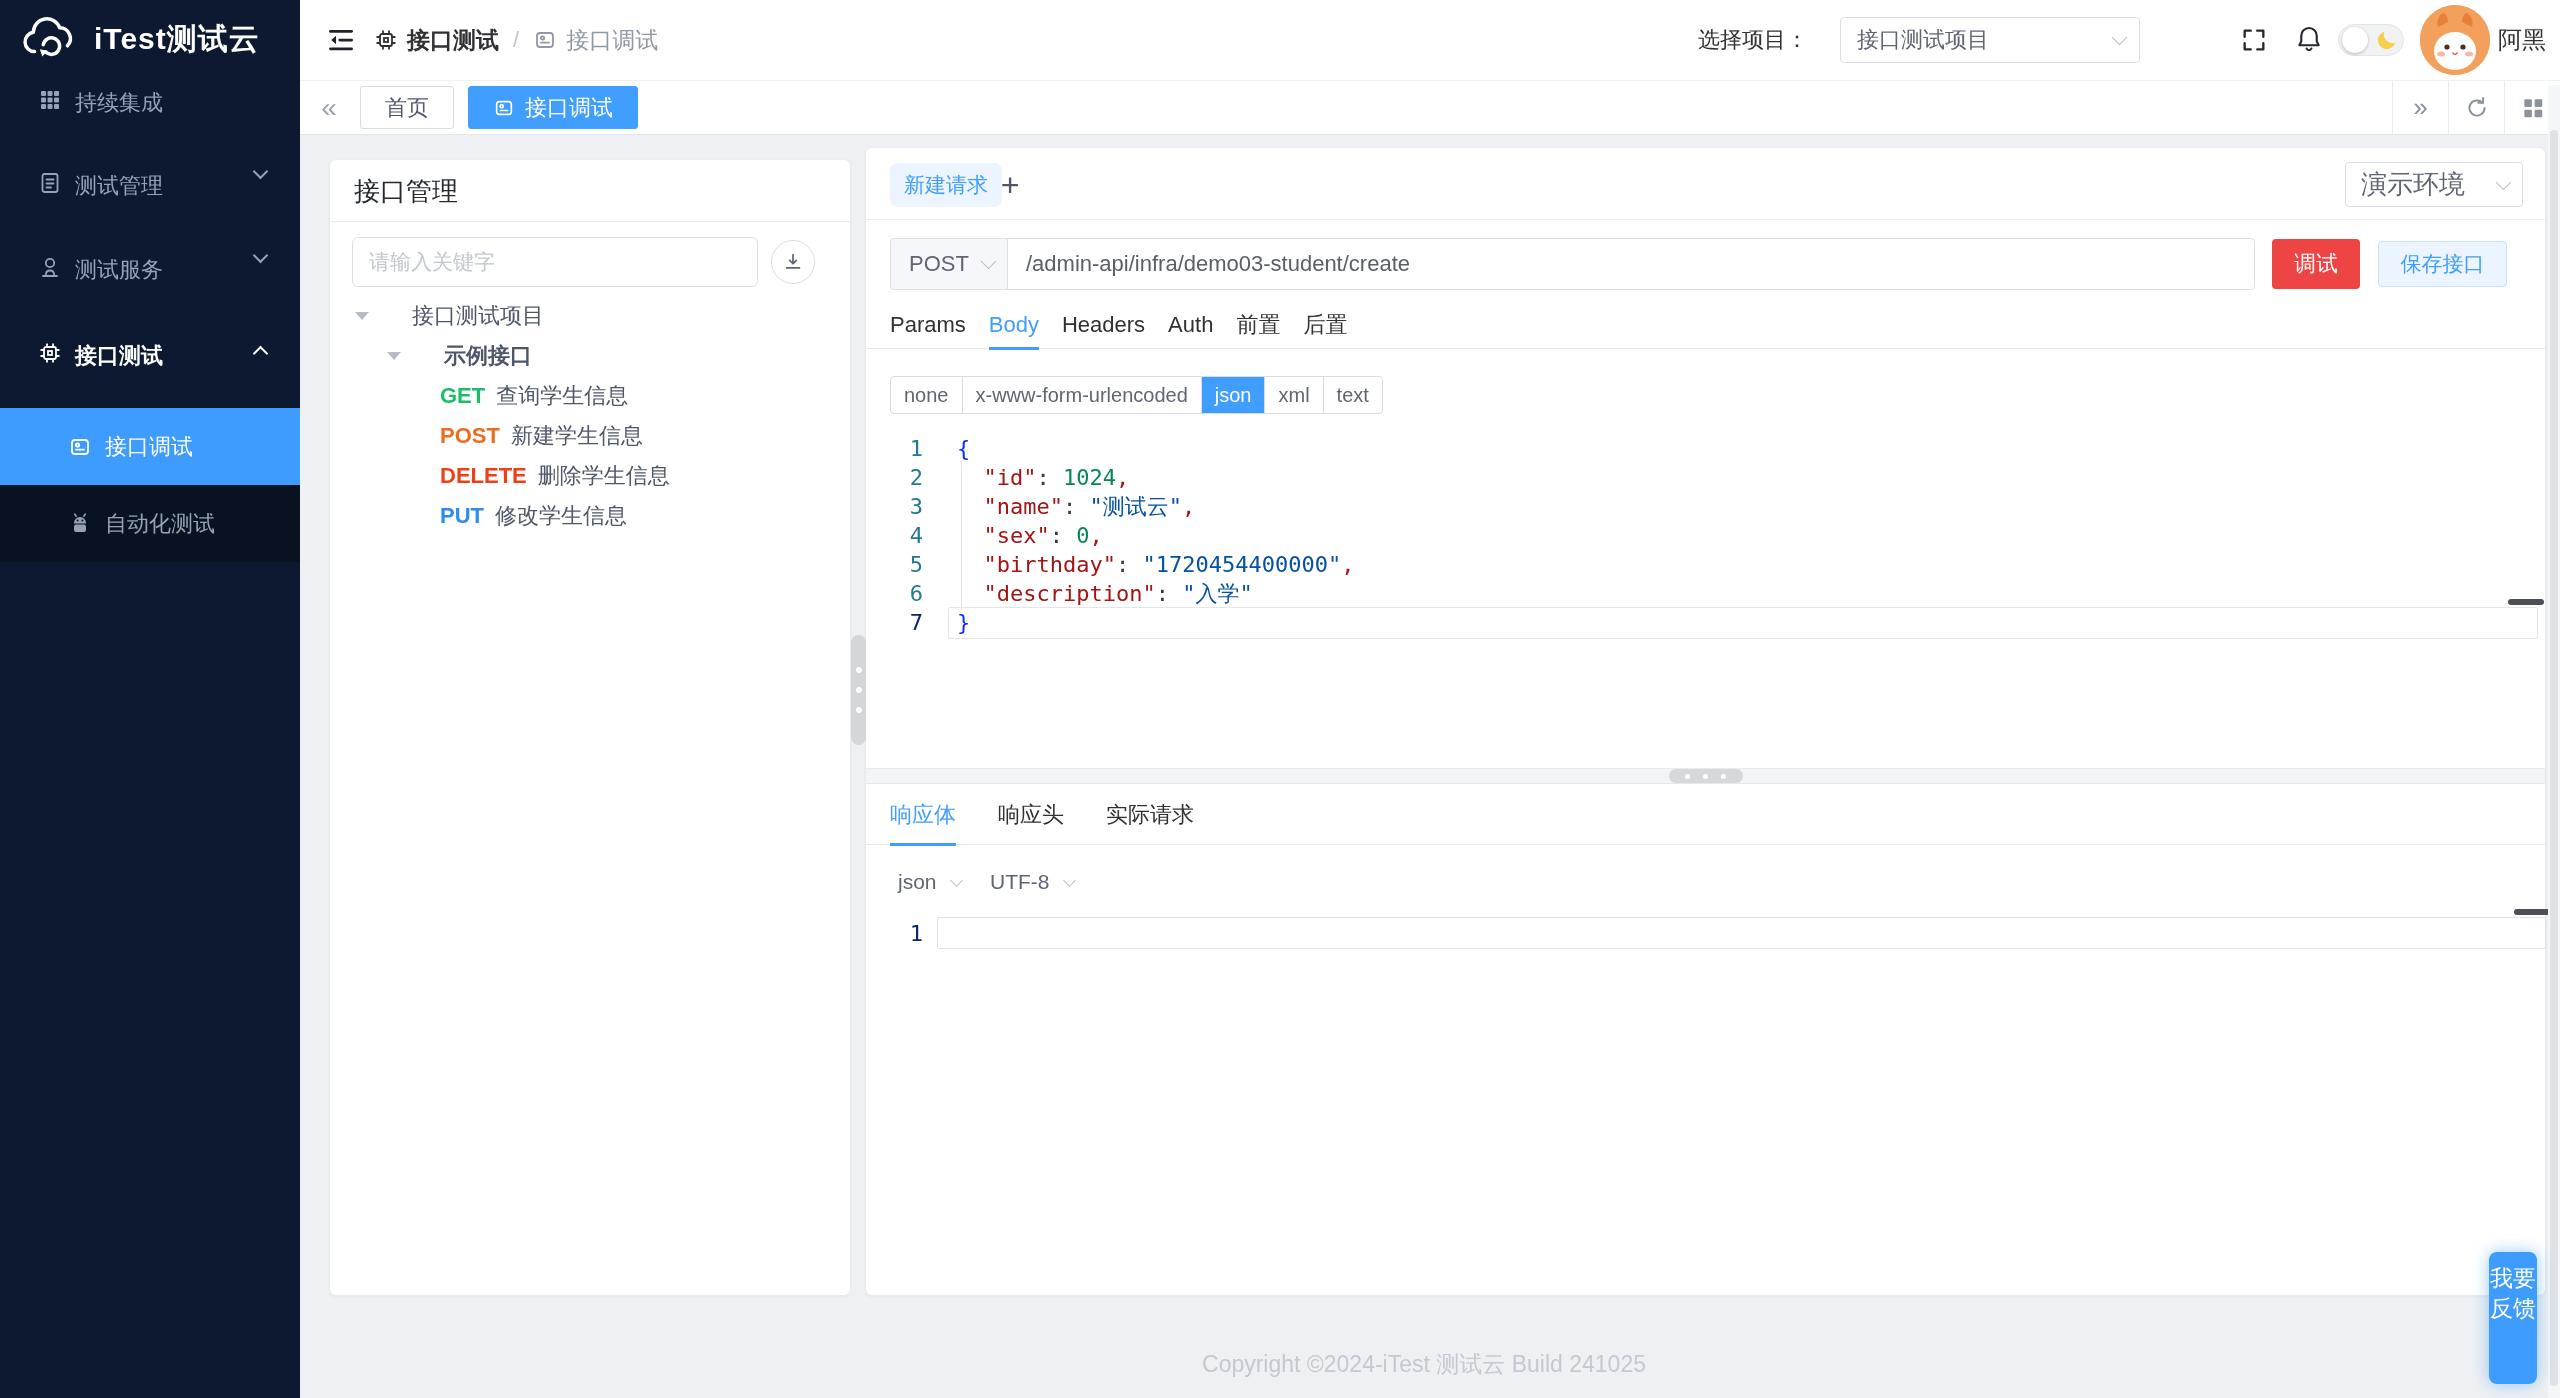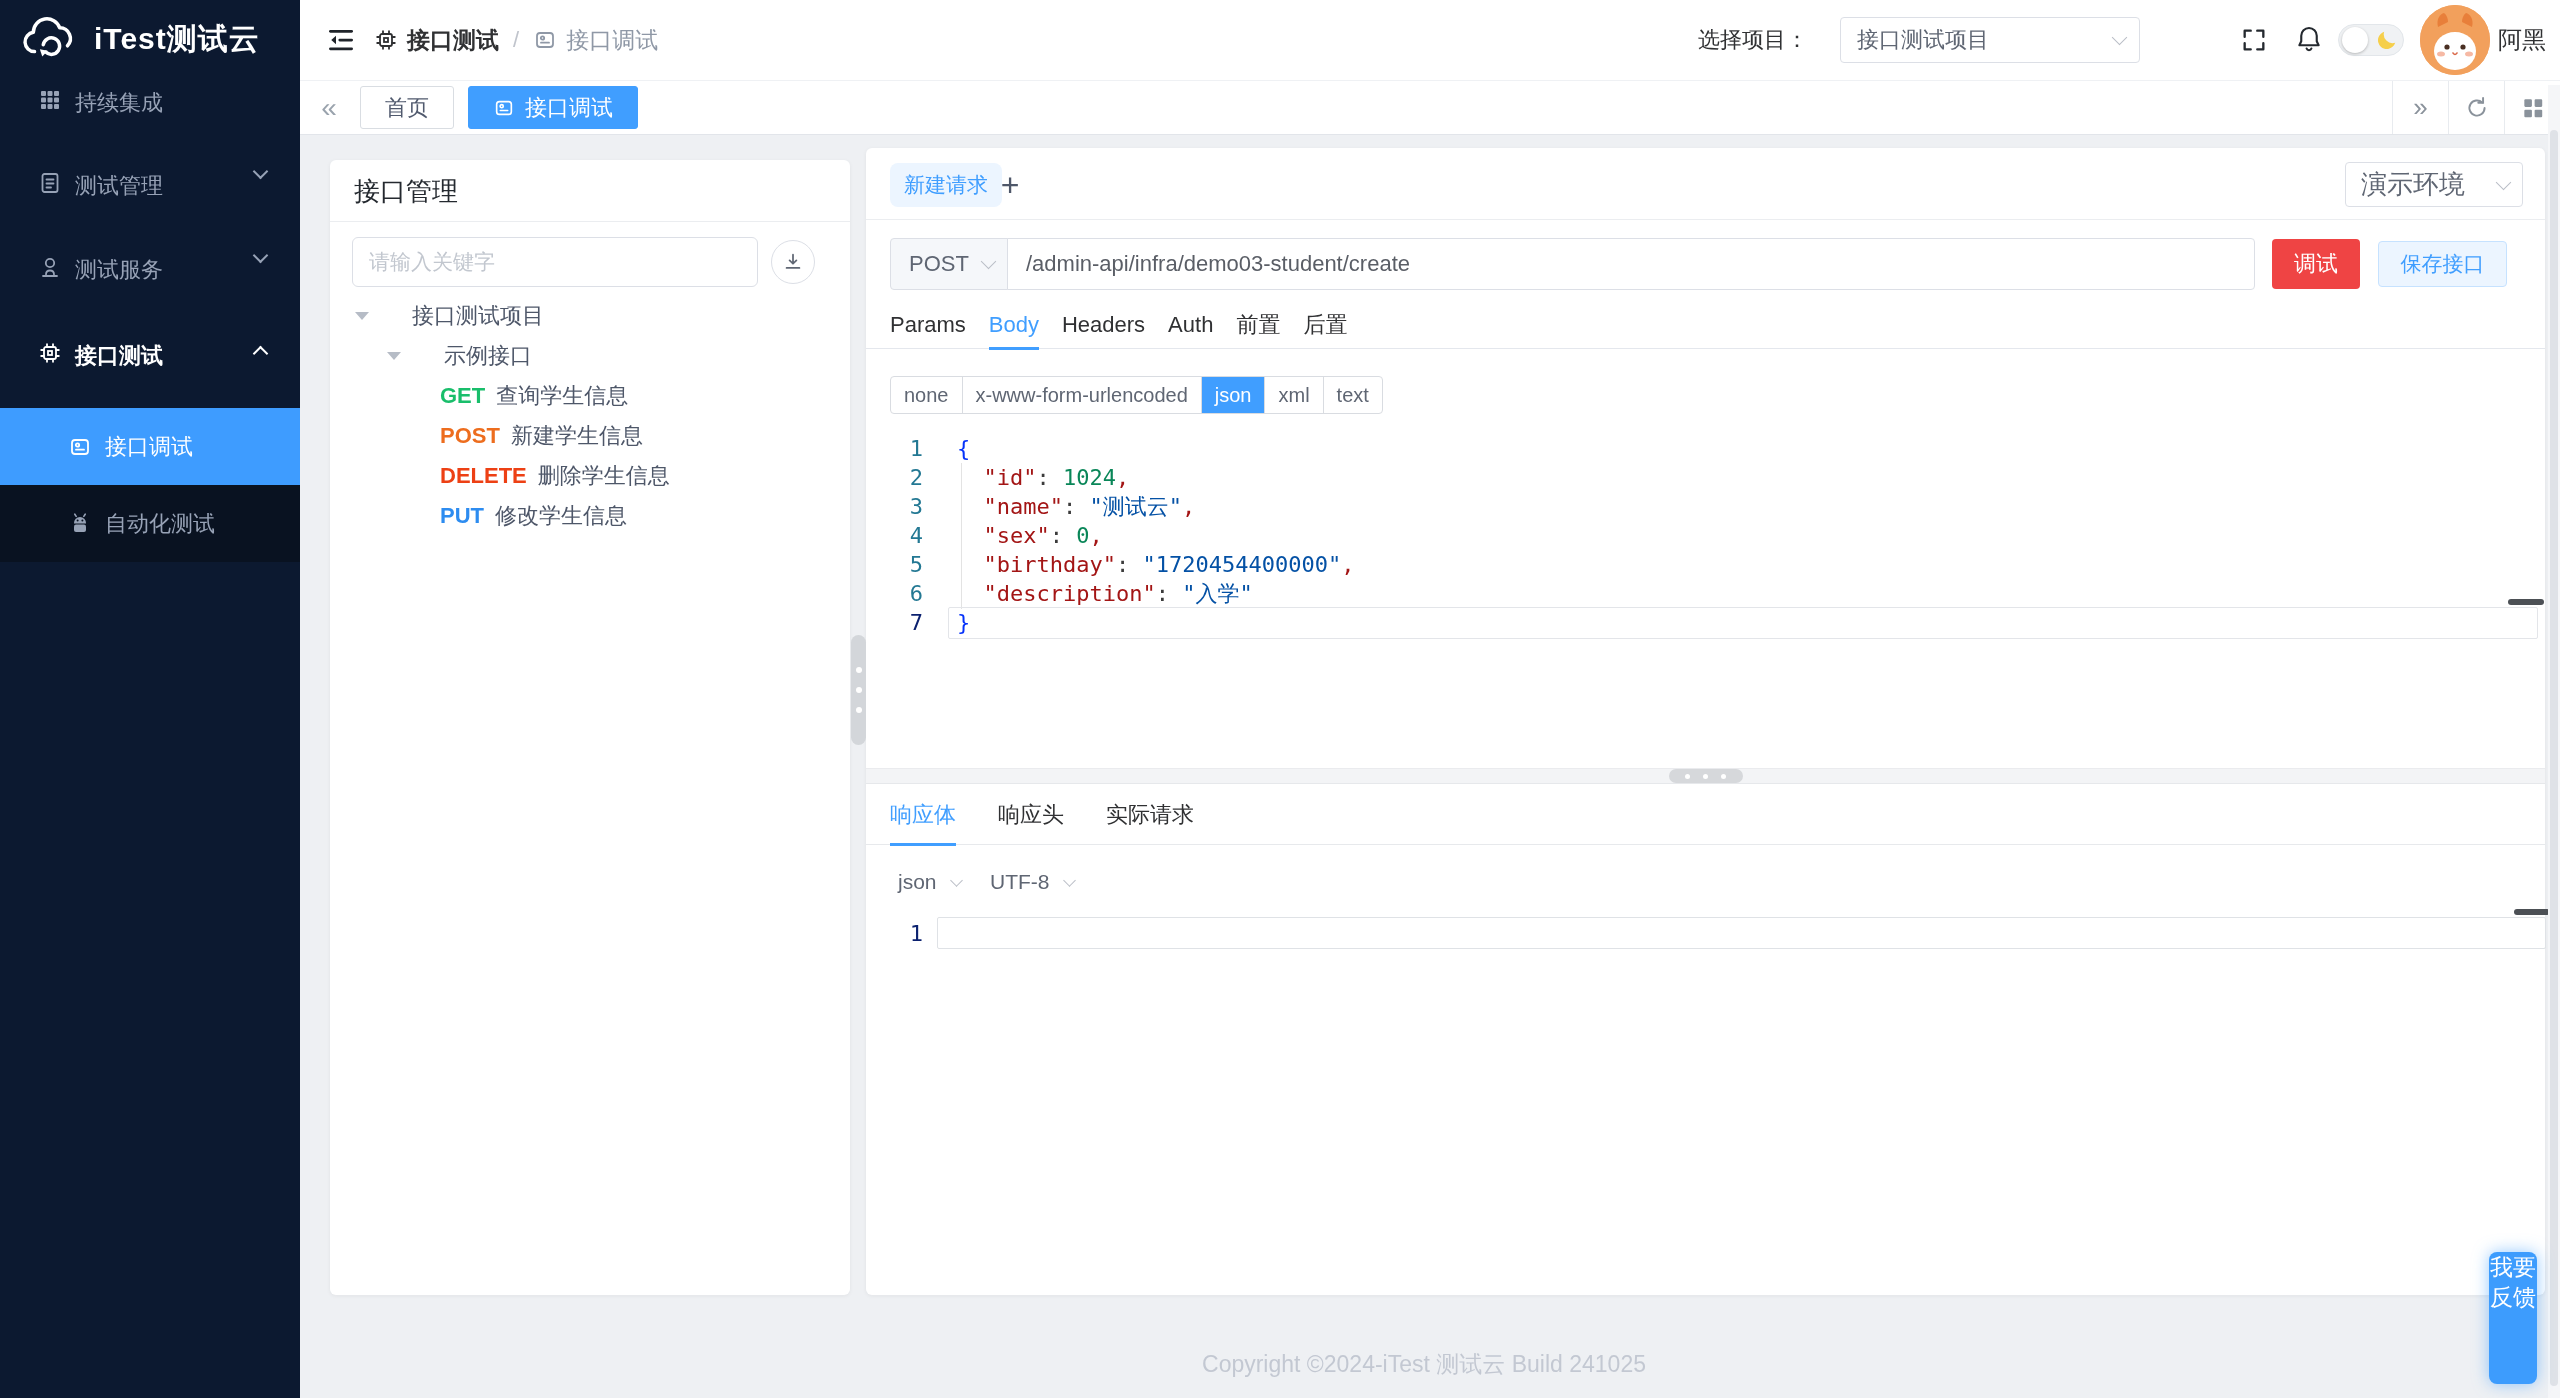--- a/index.html
+++ b/index.html
@@ -119,21 +119,21 @@
 .resp-tab.act::after{content:"";position:absolute;left:0;bottom:-1px;width:100%;height:3px;background:#409eff}
 .sel-group{position:absolute;top:706px;height:56px;display:inline-flex;align-items:center;gap:15px;font-size:21px;color:#5f6673;cursor:pointer}
 .sel1{left:32px}.sel2{left:124px}
 .sel-chev{width:9px;height:9px;border-right:1.6px solid #b9bec6;border-bottom:1.6px solid #b9bec6;transform:rotate(45deg);margin-top:-4px}
 .resp-line{position:absolute;left:0;top:771px;height:29px;display:flex;font:22px/29px "DejaVu Sans Mono",monospace}
 .resp-line .ln{width:74px;text-align:right;padding-right:17px;color:#0b216f}
 .resp-box{position:absolute;left:71px;top:769px;width:1609px;height:32px;border:1px solid #dfe2e6;border-radius:2px}
 
 
 .footer{position:absolute;left:300px;top:1349px;width:2248px;text-align:center;font-size:23px;color:#c3c8d2}
-.feedback{position:absolute;left:2489px;top:1252px;width:48px;height:132px;background:#3d9cfd;border-radius:8px;box-shadow:0 0 16px rgba(64,158,255,.55);color:#fff;font-size:23px;line-height:30px;text-align:center;padding-top:0;word-break:break-all;cursor:pointer;z-index:6}
+.feedback{position:absolute;left:2489px;top:1252px;width:48px;height:132px;background:#3d9cfd;border-radius:8px;box-shadow:0 0 16px rgba(64,158,255,.55);color:#fff;font-size:23px;line-height:30px;text-align:center;padding-top:11px;word-break:break-all;cursor:pointer;z-index:6}
 .vscroll{position:absolute;left:2548px;top:85px;width:12px;height:1313px;background:#f5f6f8;z-index:4}
 .vthumb{position:absolute;left:2px;top:45px;width:8px;height:1256px;background:#dfe2e7;border-radius:4px}
 </style>
 </head>
 <body>
 
 <div class="stage">
 
   <aside class="sidebar">
     <div class="logo">
@@ -358,21 +358,21 @@
             <line x1="5" y1="18.5" x2="19" y2="18.5"></line>
           </svg>
         </span>
       </div>
     <div class="tree" id="api-tree">
         <div class="tree-row" style="padding-left: 25px;">
           <span class="caret"></span>
           <span class="ic "></span>
           <span>接口测试项目</span>
         </div>
-        <div class="tree-row" style="padding-left: 57px;">
+        <div class="tree-row" style="padding-left: 57px; font-weight: bold;">
           <span class="caret"></span>
           <span class="ic "></span>
           <span>示例接口</span>
         </div>
         <div class="tree-row" style="padding-left: 110px;">
           <span class="mtd" style="color: rgb(25, 190, 107);">GET</span>
           <span>查询学生信息</span>
         </div>
         <div class="tree-row" style="padding-left: 110px;">
           <span class="mtd" style="color: rgb(237, 109, 30);">POST</span>

